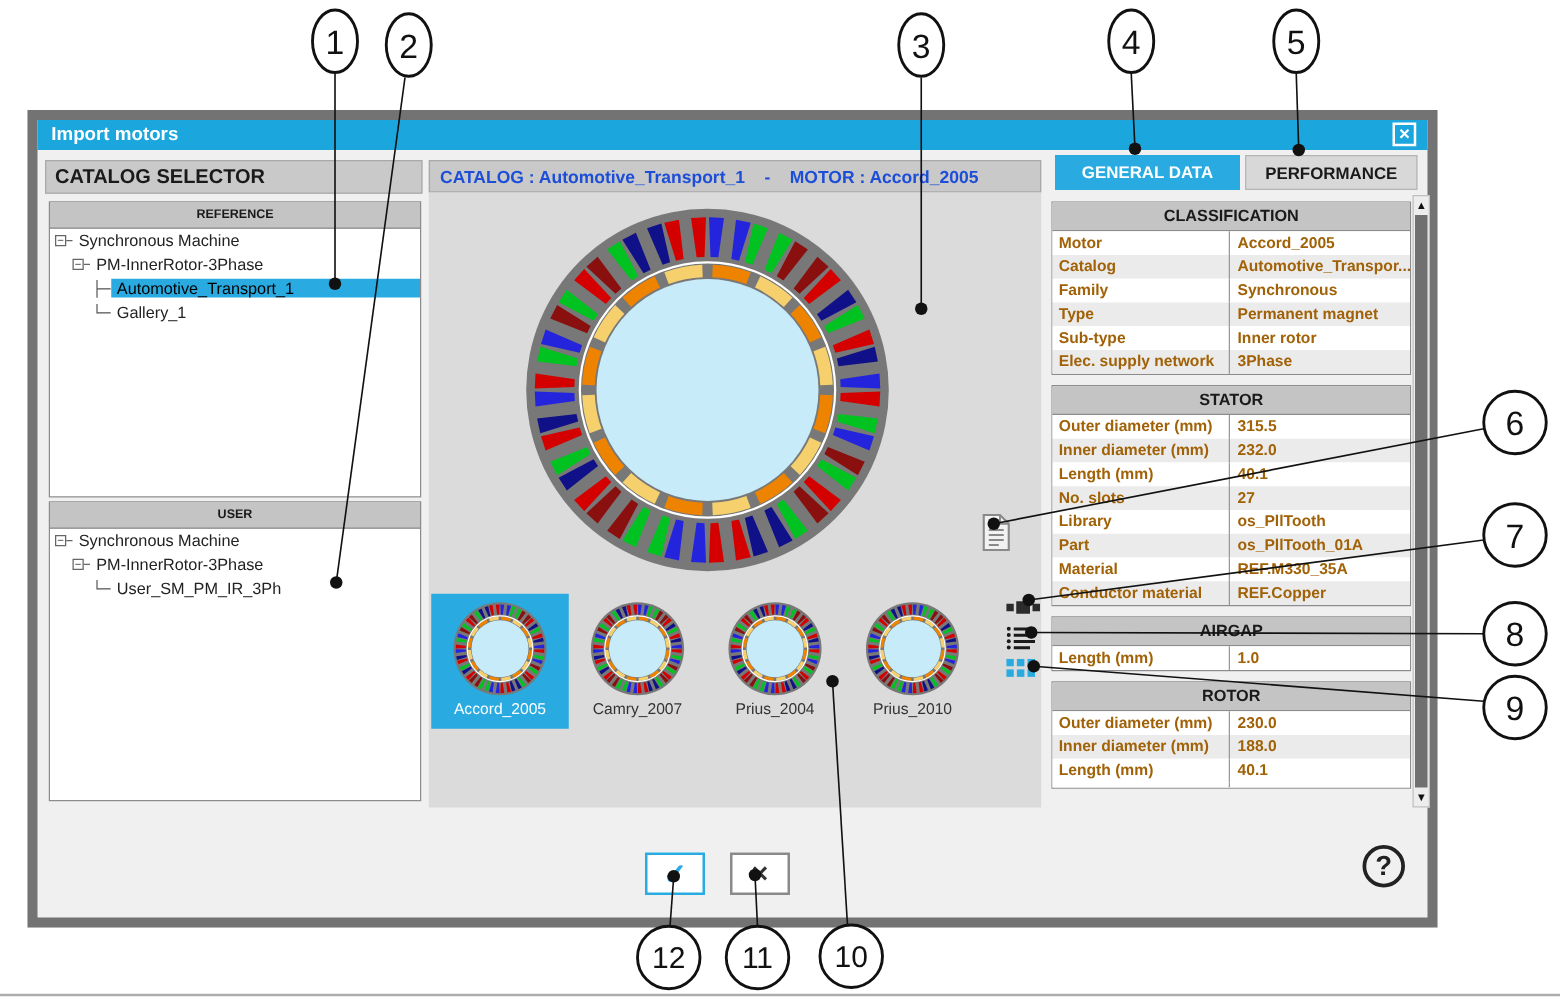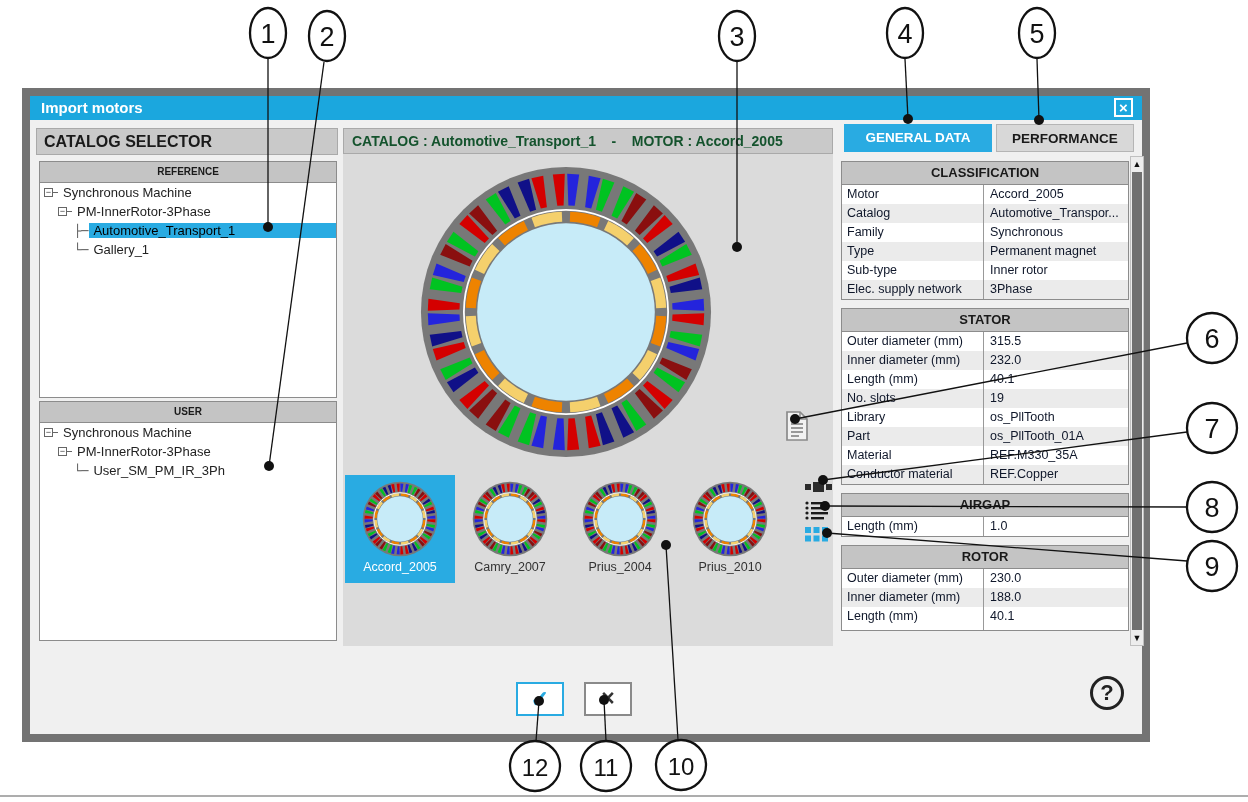--- a/index.html
+++ b/index.html
@@ -23,21 +23,21 @@
   .trow-tree.d2{padding-left:34px;}
   .exp{display:inline-block;width:9px;height:9px;border:1px solid #666;box-sizing:border-box;position:relative;
        margin-right:6px;background:#fff;flex:0 0 auto;}
   .exp::before{content:"−";position:absolute;left:0;top:-1px;width:7px;font-size:9px;line-height:9px;text-align:center;color:#333;}
   .exp::after{content:"";position:absolute;left:8px;top:3px;width:5px;border-top:1px solid #666;}
   .conn{font-family:"DejaVu Sans Mono",monospace;color:#555;font-size:12px;margin-right:1px;flex:0 0 auto;}
   .tlab{padding:0 4px;}
   .trow-tree.sel .tlab{background:#29ABE2;color:#000000;flex:1;}
   
   .center-header{position:absolute;left:313px;top:32px;width:490px;height:26px;background:#C9C9C9;border:1px solid #A9A9A9;
-                 box-sizing:border-box;font-size:14px;font-weight:bold;color:#14532d;line-height:24px;padding-left:8px;white-space:pre;}
+                 box-sizing:border-box;font-size:14px;font-weight:bold;color:#1d4ed8;line-height:24px;padding-left:8px;white-space:pre;}
   .center-panel{position:absolute;left:313px;top:58px;width:490px;height:492px;background:#DBDBDB;}
   .motor-main{position:absolute;left:75px;top:10px;width:296px;height:296px;}
   .doc-icon{position:absolute;left:441px;top:256px;width:26px;height:32px;cursor:pointer;}
   .view-icon{position:absolute;left:462px;cursor:pointer;}
   .vi-size{top:325px;}
   .vi-list{top:347px;}
   .vi-grid{top:373px;}
   .gallery{position:absolute;left:2px;top:321px;height:108px;display:flex;}
   .cell{width:110px;height:108px;position:relative;cursor:pointer;}
   .cell.sel{background:#29ABE2;}
@@ -48,21 +48,21 @@
   .tab{position:absolute;top:28px;height:28px;box-sizing:border-box;text-align:center;font-size:13.5px;font-weight:bold;
        line-height:28px;cursor:pointer;}
   .tab.active{background:#29ABE2;color:#fff;}
   .tab.inactive{background:#D8D8D8;color:#1a1a1a;border:1px solid #B5B5B5;}
   .tab.t0{left:814px;width:148px;}
   .tab.t1{left:966px;width:138px;}
   .tables{position:absolute;left:811px;top:65px;width:288px;height:485px;overflow:hidden;}
   .tbl{border:1px solid #8C8C8C;background:#fff;margin-bottom:8px;}
   .tbl-h{height:22px;background:#C4C4C4;border-bottom:1px solid #8C8C8C;font-size:13px;font-weight:bold;
          text-align:center;line-height:22px;color:#1a1a1a;}
-  .trw{display:flex;height:19px;line-height:19px;font-size:12.5px;color:#0f172a;background:#fff;}
+  .trw{display:flex;height:19px;line-height:19px;font-size:12.5px;color:#a16207;background:#fff;font-weight:bold;}
   .trw.alt{background:#EBEBEB;}
   .trw .tl{width:142px;padding-left:5px;box-sizing:border-box;border-right:1px solid #999;overflow:hidden;white-space:nowrap;}
   .trw .tv{flex:1;padding-left:6px;overflow:hidden;white-space:nowrap;}
   .trw.sliver{height:4px;overflow:hidden;}
   .scrollbar{position:absolute;left:1100px;top:60px;width:14px;height:490px;background:#EDEDED;border:1px solid #C0C0C0;box-sizing:border-box;}
   .sb-arrow{position:absolute;left:0;width:12px;height:14px;font-size:9px;text-align:center;line-height:14px;color:#111;cursor:pointer;}
   .sb-up{top:0;}
   .sb-down{bottom:0;}
   .sb-thumb{position:absolute;left:1px;top:15px;width:10px;height:458px;background:#707070;cursor:pointer;}
   
@@ -579,21 +579,21 @@
           <div class="trw alt">
             <span class="tl">Inner diameter (mm)</span>
             <span class="tv">232.0</span>
           </div>
           <div class="trw">
             <span class="tl">Length (mm)</span>
             <span class="tv">40.1</span>
           </div>
           <div class="trw alt">
             <span class="tl">No. slots</span>
-            <span class="tv">19</span>
+            <span class="tv">27</span>
           </div>
           <div class="trw">
             <span class="tl">Library</span>
             <span class="tv">os_PllTooth</span>
           </div>
           <div class="trw alt">
             <span class="tl">Part</span>
             <span class="tv">os_PllTooth_01A</span>
           </div>
           <div class="trw">

